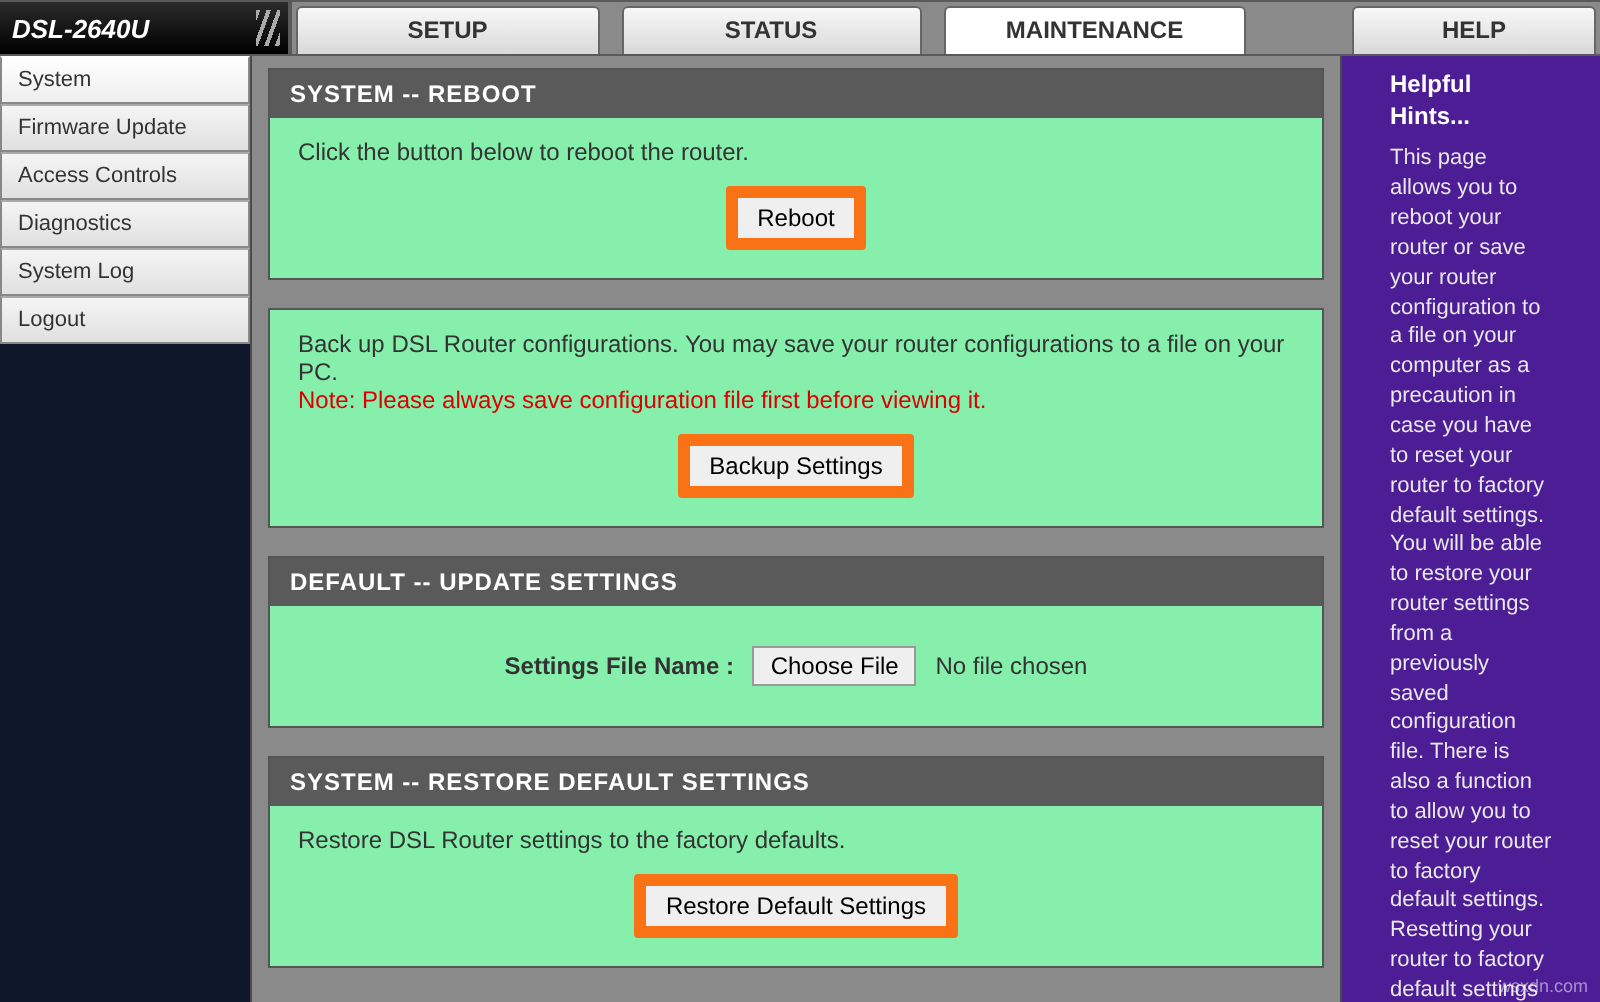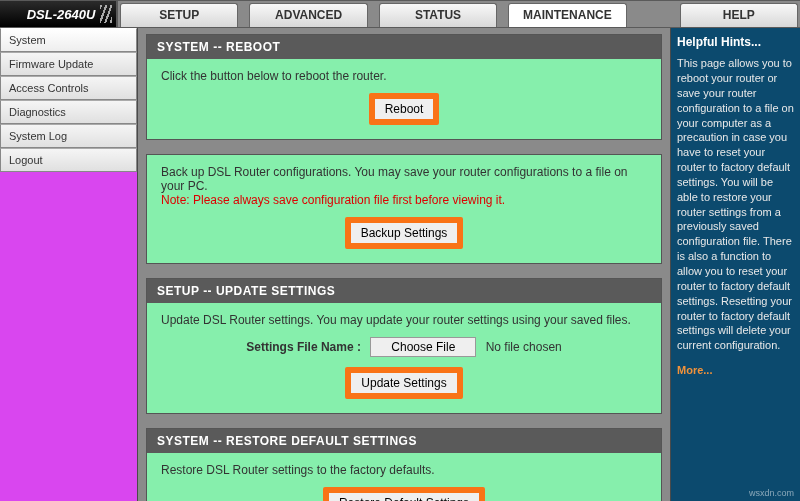--- a/index.html
+++ b/index.html
@@ -12,32 +12,31 @@
   overflow: hidden;
 }
 .topbar {
   display: flex;
   height: 28px;
   background: #8a8a8a;
   border-top: 1px solid #5a5a5a;
   border-bottom: 1px solid #5a5a5a;
 }
 .logo-cell {
-  width: 118px;
+  width: 146px;
   background: linear-gradient(#2b2b2b, #000);
   color: #fff;
   font-weight: bold;
   font-style: italic;
   font-size: 13px;
   display: flex;
   align-items: center;
   padding-left: 6px;
   border-right: 2px solid #5a5a5a;
   position: relative;
-  justify-content: center;
 }
 .logo-cell::after {
   content: "";
   position: absolute;
   right: 4px;
   top: 4px;
   bottom: 4px;
   width: 12px;
   background: repeating-linear-gradient(110deg, #aaa 0 2px, transparent 2px 5px);
 }
@@ -53,22 +52,22 @@
   font-weight: bold;
   color: #333;
   cursor: pointer;
   border-radius: 3px 3px 0 0;
 }
 .tab.active { background: #fff; }
 .tab.help { max-width: 122px; margin-left: 42px; }
 .tab.last { max-width: 150px; }
 .main { display: flex; height: 473px; }
 .sidebar {
-  width: 138px;
-  background: #d946ef;
+  width: 126px;
+  background: #0f172a;
   border-right: 1px solid #4a4a4a;
 }
 .side-item {
   display: block;
   background: linear-gradient(#f5f5f5, #e0e0e0);
   border: 1px solid #888;
   border-top-color: #fff;
   padding: 5px 8px;
   color: #333;
   font-size: 11px;
@@ -108,31 +107,31 @@
   padding: 3px 10px;
   background: #efefef;
   border: 6px solid #f97316;
   border-radius: 2px;
   cursor: pointer;
 }
 .file-row { text-align: center; margin: 10px 0 6px 0; }
 .file-label { font-weight: bold; margin-right: 6px; }
 .file-btn {
   font-size: 12px;
-  padding: 2px 20px;
+  padding: 2px 8px;
   background: #efefef;
   border: 1px solid #999;
   cursor: pointer;
 }
 .file-status { margin-left: 6px; color: #333; }
 .hints {
   width: 130px;
-  background: #0c4a6e;
+  background: #4c1d95;
   color: #e8e8e8;
-  padding: 6px 6px;
+  padding: 6px 24px;
   font-size: 11px;
   line-height: 1.35;
   border-left: 1px solid #4a4a4a;
 }
 .hints-title {
   color: #fff;
   font-weight: bold;
   font-size: 12px;
   margin-bottom: 6px;
 }
@@ -153,21 +152,20 @@
 </style>
 </head>
 <body>
 
 <div class="topbar">
   <div class="logo-cell">
     <span>DSL-2640U</span>
   </div>
   <div class="tabs">
     <div class="tab">SETUP</div>
-    <div class="tab">ADVANCED</div>
     <div class="tab last">STATUS</div>
     <div class="tab active">MAINTENANCE</div>
     <div class="tab help">HELP</div>
   </div>
 </div>
 
 <div class="main">
   <div class="sidebar">
     <div class="side-item active">System</div>
     <div class="side-item">Firmware Update</div>
@@ -193,31 +191,27 @@
       <div class="panel-body">
         <span>Back up DSL Router configurations. You may save your router configurations to a file on your PC.</span><br>
         <span class="note">Note: Please always save configuration file first before viewing it.</span>
         <div class="center">
           <button class="btn">Backup Settings</button>
         </div>
       </div>
     </div>
 
     <div class="panel">
-      <div class="panel-head">SETUP -- UPDATE SETTINGS</div>
-      <div class="panel-body">
-        <div>Update DSL Router settings. You may update your router settings using your saved files.</div>
+      <div class="panel-head">DEFAULT -- UPDATE SETTINGS</div>
+      <div class="panel-body">
         <div class="file-row">
           <span class="file-label">Settings File Name :</span>
           <button class="file-btn">Choose File</button>
           <span class="file-status">No file chosen</span>
         </div>
-        <div class="center">
-          <button class="btn">Update Settings</button>
-        </div>
       </div>
     </div>
 
     <div class="panel">
       <div class="panel-head">SYSTEM -- RESTORE DEFAULT SETTINGS</div>
       <div class="panel-body">
         <div>Restore DSL Router settings to the factory defaults.</div>
         <div class="center">
           <button class="btn">Restore Default Settings</button>
         </div>

